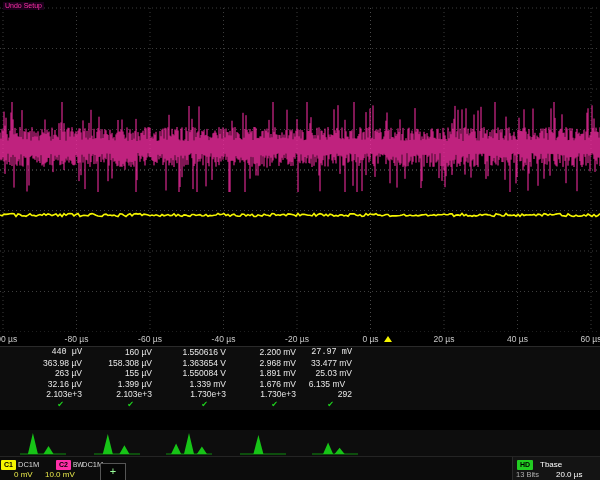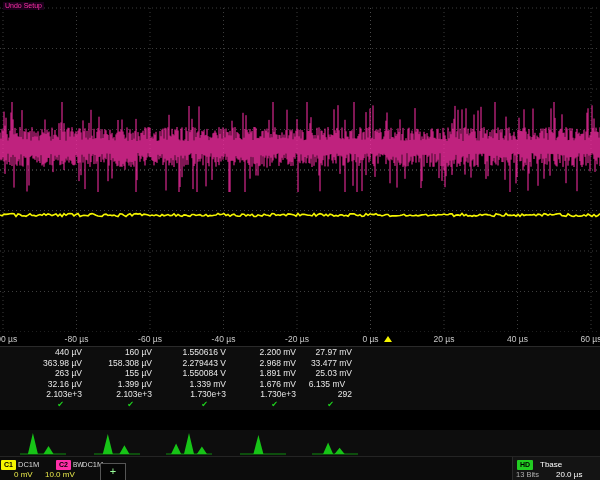--- a/index.html
+++ b/index.html
@@ -71,35 +71,35 @@
       <span class="tick" style="left: 297px;">-20 µs</span>
       <span class="tick" style="left: 370.5px;">0 µs</span>
       <span class="tick" style="left: 444px;">20 µs</span>
       <span class="tick" style="left: 517.5px;">40 µs</span>
       <span class="tick" style="left: 591px;">60 µs</span>
       <div class="trig" style="left: 384px;"></div>
     </div>
 
   <div class="mtable" id="mtable">
       <div class="mrow">
-        <span class="mcell" style="width: 88px;">440 µV</span>
+        <span class="mcell" style="width: 88px; font-family: Liberation Mono, monospace;">440 µV</span>
         <span class="mcell" style="width: 70px;">160 µV</span>
         <span class="mcell" style="width: 74px;">1.550616 V</span>
         <span class="mcell" style="width: 70px;">2.200 mV</span>
-        <span class="mcell" style="width: 56px;">27.97 mV</span>
+        <span class="mcell" style="width: 56px; font-family: Liberation Mono, monospace;">27.97 mV</span>
         <span class="mcell" style="width: 52px;"></span>
         <span class="mcell" style="width: 48px;"></span>
         <span class="mcell" style="width: 48px;"></span>
         <span class="mcell" style="width: 48px;"></span>
         <span class="mcell" style="width: 46px;"></span>
       </div>
       <div class="mrow">
         <span class="mcell" style="width: 88px;">363.98 µV</span>
         <span class="mcell" style="width: 70px;">158.308 µV</span>
-        <span class="mcell" style="width: 74px;">2.279443 V</span>
+        <span class="mcell" style="width: 74px;">1.363654 V</span>
         <span class="mcell" style="width: 70px;">2.968 mV</span>
         <span class="mcell" style="width: 56px;">33.477 mV</span>
         <span class="mcell" style="width: 52px;"></span>
         <span class="mcell" style="width: 48px;"></span>
         <span class="mcell" style="width: 48px;"></span>
         <span class="mcell" style="width: 48px;"></span>
         <span class="mcell" style="width: 46px;"></span>
       </div>
       <div class="mrow">
         <span class="mcell" style="width: 88px;">263 µV</span>

